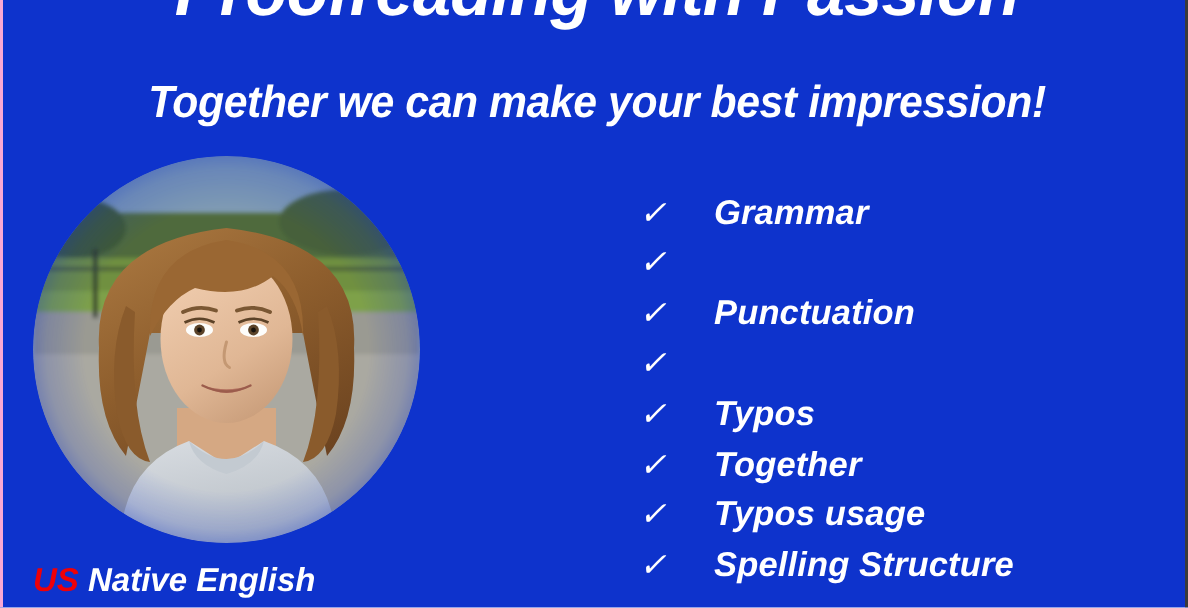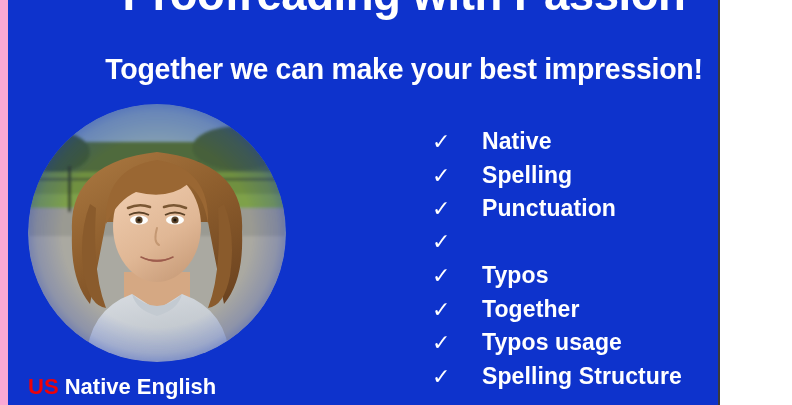--- a/index.html
+++ b/index.html
@@ -7,27 +7,28 @@
     margin: 0;
     padding: 0;
     background: #ffffff;
   }
   body {
     font-family: "Liberation Sans", sans-serif;
   }
 
   .banner {
     position: relative;
-    width: 720px;
+    width: 792px;
     height: 405px;
     overflow: hidden;
     background: #0E33CC;
     box-sizing: border-box;
-    border-left: 8px solid #f9a8d4;
+    border-left: 2px solid #f9a8d4;
     border-right: 2px solid #3a3a3a;
+    font-style: italic;
   }
 
   
   .headline {
     position: absolute;
     top: -32px;
     left: 0;
     width: 792px;
     text-align: center;
     color: #ffffff;
@@ -210,26 +211,25 @@
         <path d="M113 153 Q129 163 145 153 Q129 158 113 153 Z" fill="#b3705f"></path>
         <path d="M113 153 Q129 161 145 153" stroke="#9b5c4c" stroke-width="1.6" fill="none" stroke-linecap="round"></path>
       </svg>
     </div>
   </div>
 
   <div class="checklist">
 
     <div class="check-row">
       <span class="check-mark">✓</span>
-      <span class="check-label">Native</span>
-    </div>
-
-    <div class="check-row">
-      <span class="check-mark">✓</span>
-      <span class="check-label">Spelling</span>
+      <span class="check-label">Grammar</span>
+    </div>
+
+    <div class="check-row">
+      <span class="check-mark">✓</span>
     </div>
 
     <div class="check-row">
       <span class="check-mark">✓</span>
       <span class="check-label">Punctuation</span>
     </div>
 
     <div class="check-row">
       <span class="check-mark">✓</span>
     </div>

